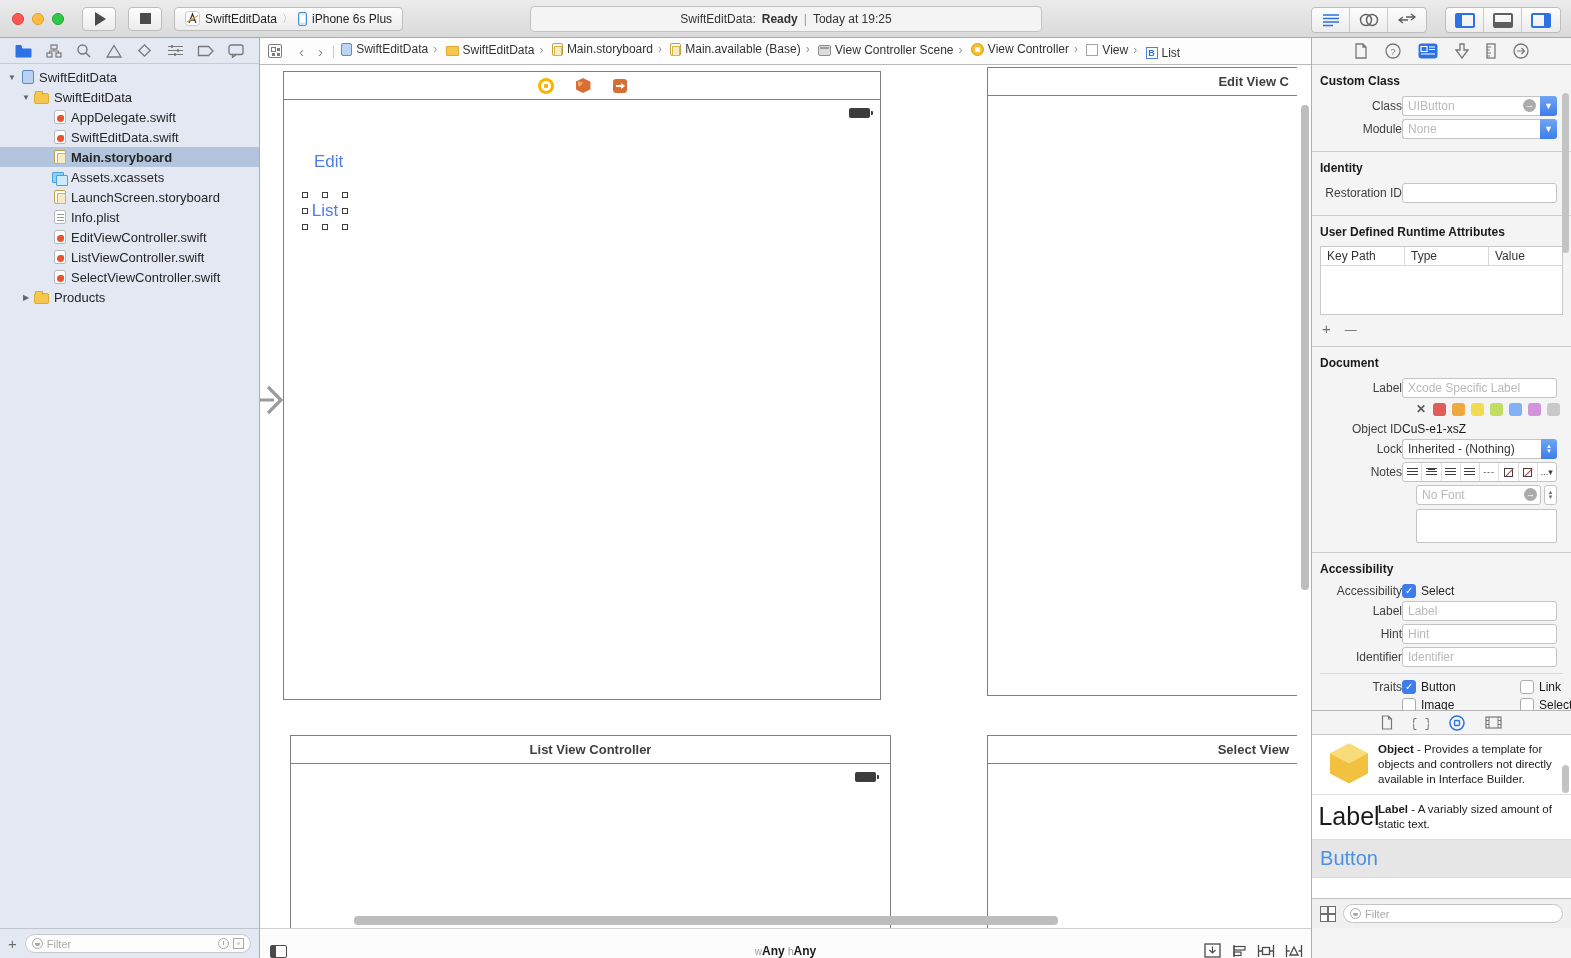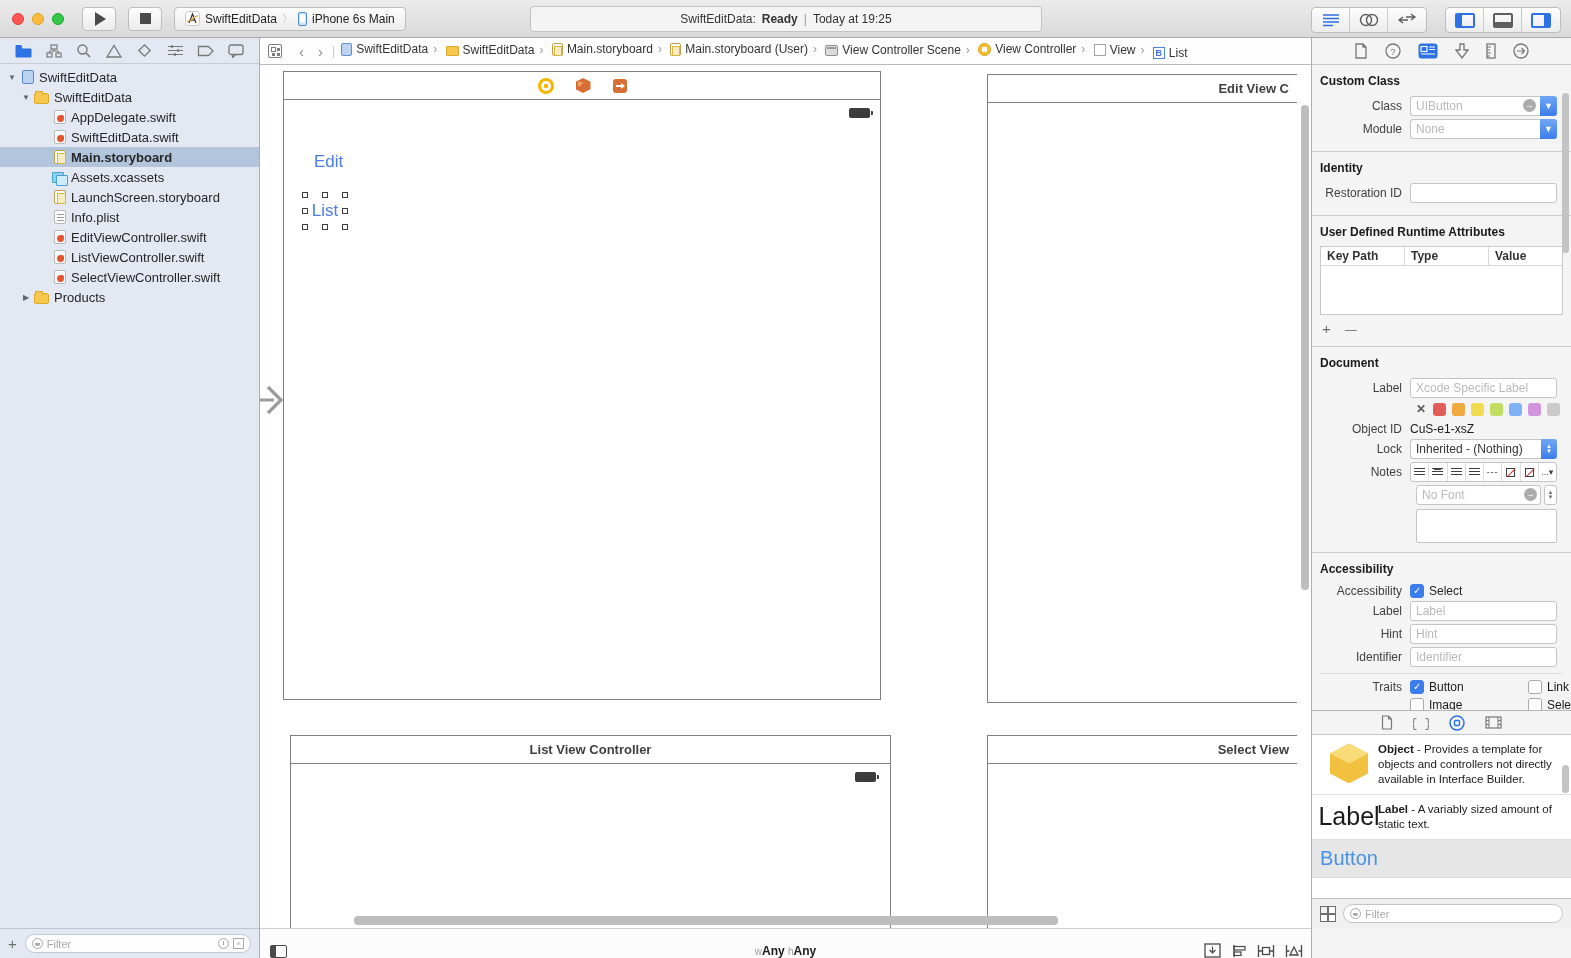--- a/index.html
+++ b/index.html
@@ -126,32 +126,32 @@
   .size-class b{font-weight:bold;}
   .cb-icons{position:absolute;right:8px;display:flex;gap:10px;align-items:center;}
 
   
   .utilities { width:260px; background:#F4F4F4; border-left:1px solid #AEAEAE; display:flex; flex-direction:column; position:relative;}
   .insp-tabs{height:27px;display:flex;align-items:center;justify-content:center;gap:17px;border-bottom:1px solid #C6C6C6;}
   .insp-content{height:645px;overflow:hidden;font-size:12px;}
   .sec{border-bottom:1px solid #CDCDCD;padding:5px 0 9px;}
   .sec-title{font-weight:bold;font-size:12px;color:#1a1a1a;padding:4px 8px 5px;}
   .frow{display:flex;align-items:center;margin:3px 14px 3px 0;}
-  .flabel{width:90px;text-align:right;margin-right:8px;color:#404040;flex:none;font-size:12px;}
+  .flabel{width:90px;text-align:right;color:#404040;flex:none;font-size:12px;}
   .tfield{flex:1;height:20px;border:1px solid #C4C4C4;border-radius:3px;background:#fff;font-size:12px;padding:0 5px;
     font-family:"Liberation Sans",sans-serif;color:#333;min-width:0;}
   .tfield::placeholder{color:#B9B9B9;}
   .combo{flex:1;display:flex;min-width:0;}
   .combo .tfield{border-radius:3px 0 0 3px;border-right:none;}
   .combo-btn{width:17px;height:20px;background:linear-gradient(#6FA6F4,#3D7DEB);border-radius:0 3px 3px 0;
     display:flex;align-items:center;justify-content:center;color:#fff;font-size:9px;flex:none;}
   .field-wrap{flex:1;position:relative;display:flex;min-width:0;}
   .circ-arrow{position:absolute;right:4px;top:3px;width:13px;height:13px;border-radius:50%;background:#ABABAB;color:#fff;
     font-size:9px;line-height:13px;text-align:center;}
-  .udra-table{margin:2px 8px 0;border:1px solid #C9C9C9;background:#fff;font-weight:bold;}
+  .udra-table{margin:2px 8px 0;border:1px solid #C9C9C9;background:#fff;}
   .udra-head{display:flex;height:19px;border-bottom:1px solid #D8D8D8;align-items:center;}
   .udra-th{font-size:12px;color:#333;padding-left:6px;border-right:1px solid #D8D8D8;height:100%;display:flex;align-items:center;}
   .udra-body{height:48px;}
   .pm-row{display:flex;gap:14px;padding:5px 10px 0;color:#6E6E6E;font-size:15px;}
   .swatch-row{display:flex;gap:6px;align-items:center;margin:4px 14px 2px 104px;}
   .swatch{width:13px;height:13px;border-radius:3px;}
   .swatch-x{color:#5A5A5A;font-size:12px;font-weight:bold;margin-right:1px;}
   .oid-value{font-size:12px;color:#1a1a1a;}
   .stepper-blue{width:16px;height:20px;background:linear-gradient(#6FA6F4,#3D7DEB);border-radius:0 3px 3px 0;flex:none;
     display:flex;flex-direction:column;align-items:center;justify-content:center;color:#fff;font-size:6px;line-height:5px;}
@@ -220,21 +220,21 @@
       <rect x="0.5" y="0.5" width="14" height="14" rx="3" fill="#fff" stroke="#C9C9C9"></rect>
       <path d="M4 12 L7.5 3 L11 12 M5.3 9.2 L9.7 9.2" stroke="#333" stroke-width="1.2" fill="none"></path>
       <path d="M2 11 L13 4.5" stroke="#E8A33D" stroke-width="1.4"></path>
     </svg>
     <span>SwiftEditData</span>
     <span class="crumb-sep">〉</span>
     <svg class="ic" width="9" height="14" viewBox="0 0 9 14">
       <rect x="0.5" y="0.5" width="8" height="13" rx="1.5" fill="#CBE2F7" stroke="#4A90D9"></rect>
       <rect x="2" y="2.5" width="5" height="8" fill="#fff"></rect>
     </svg>
-    <span>iPhone 6s Main</span>
+    <span>iPhone 6s Plus</span>
   </div>
   <div class="status-box">
     <span>SwiftEditData:</span>
     <b>Ready</b>
     <span style="color:#9a9a9a">|</span>
     <span>Today at 19:25</span>
   </div>
   <div class="tb-right">
     <div class="seg-group">
       <div class="seg">
@@ -425,21 +425,21 @@
             <span class="crumb-label">SwiftEditData</span>
           </span>
         
           <span class="crumb">
             <span class="crumb-icon" data-icon="storyboard"></span>
             <span class="crumb-label">Main.storyboard</span>
           </span>
         
           <span class="crumb">
             <span class="crumb-icon" data-icon="storyboard"></span>
-            <span class="crumb-label">Main.storyboard (User)</span>
+            <span class="crumb-label">Main.available (Base)</span>
           </span>
         
           <span class="crumb">
             <span class="crumb-icon" data-icon="scene"></span>
             <span class="crumb-label">View Controller Scene</span>
           </span>
         
           <span class="crumb">
             <span class="crumb-icon" data-icon="vc"></span>
             <span class="crumb-label">View Controller</span>
@@ -481,21 +481,21 @@
             <span class="handle" style="right:0;top:0;"></span>
             <span class="handle" style="left:0;top:16px;"></span>
             <span class="handle" style="right:0;top:16px;"></span>
             <span class="handle" style="left:0;bottom:0;"></span>
             <span class="handle" style="left:20px;bottom:0;"></span>
             <span class="handle" style="right:0;bottom:0;"></span>
           </div>
         </div>
       </div>
 
-      <div class="scene" style="left:727px;top:9px;width:310px;height:629px;border-right:none;">
+      <div class="scene" style="left:727px;top:2px;width:310px;height:629px;border-right:none;">
         <div class="scene-hdr title-right">
           <span class="scene-title">Edit View C</span>
         </div>
       </div>
 
       <div class="scene" style="left:727px;top:670px;width:310px;height:193px;border-right:none;border-bottom:none;">
         <div class="scene-hdr title-right">
           <span class="scene-title">Select View</span>
         </div>
       </div>

